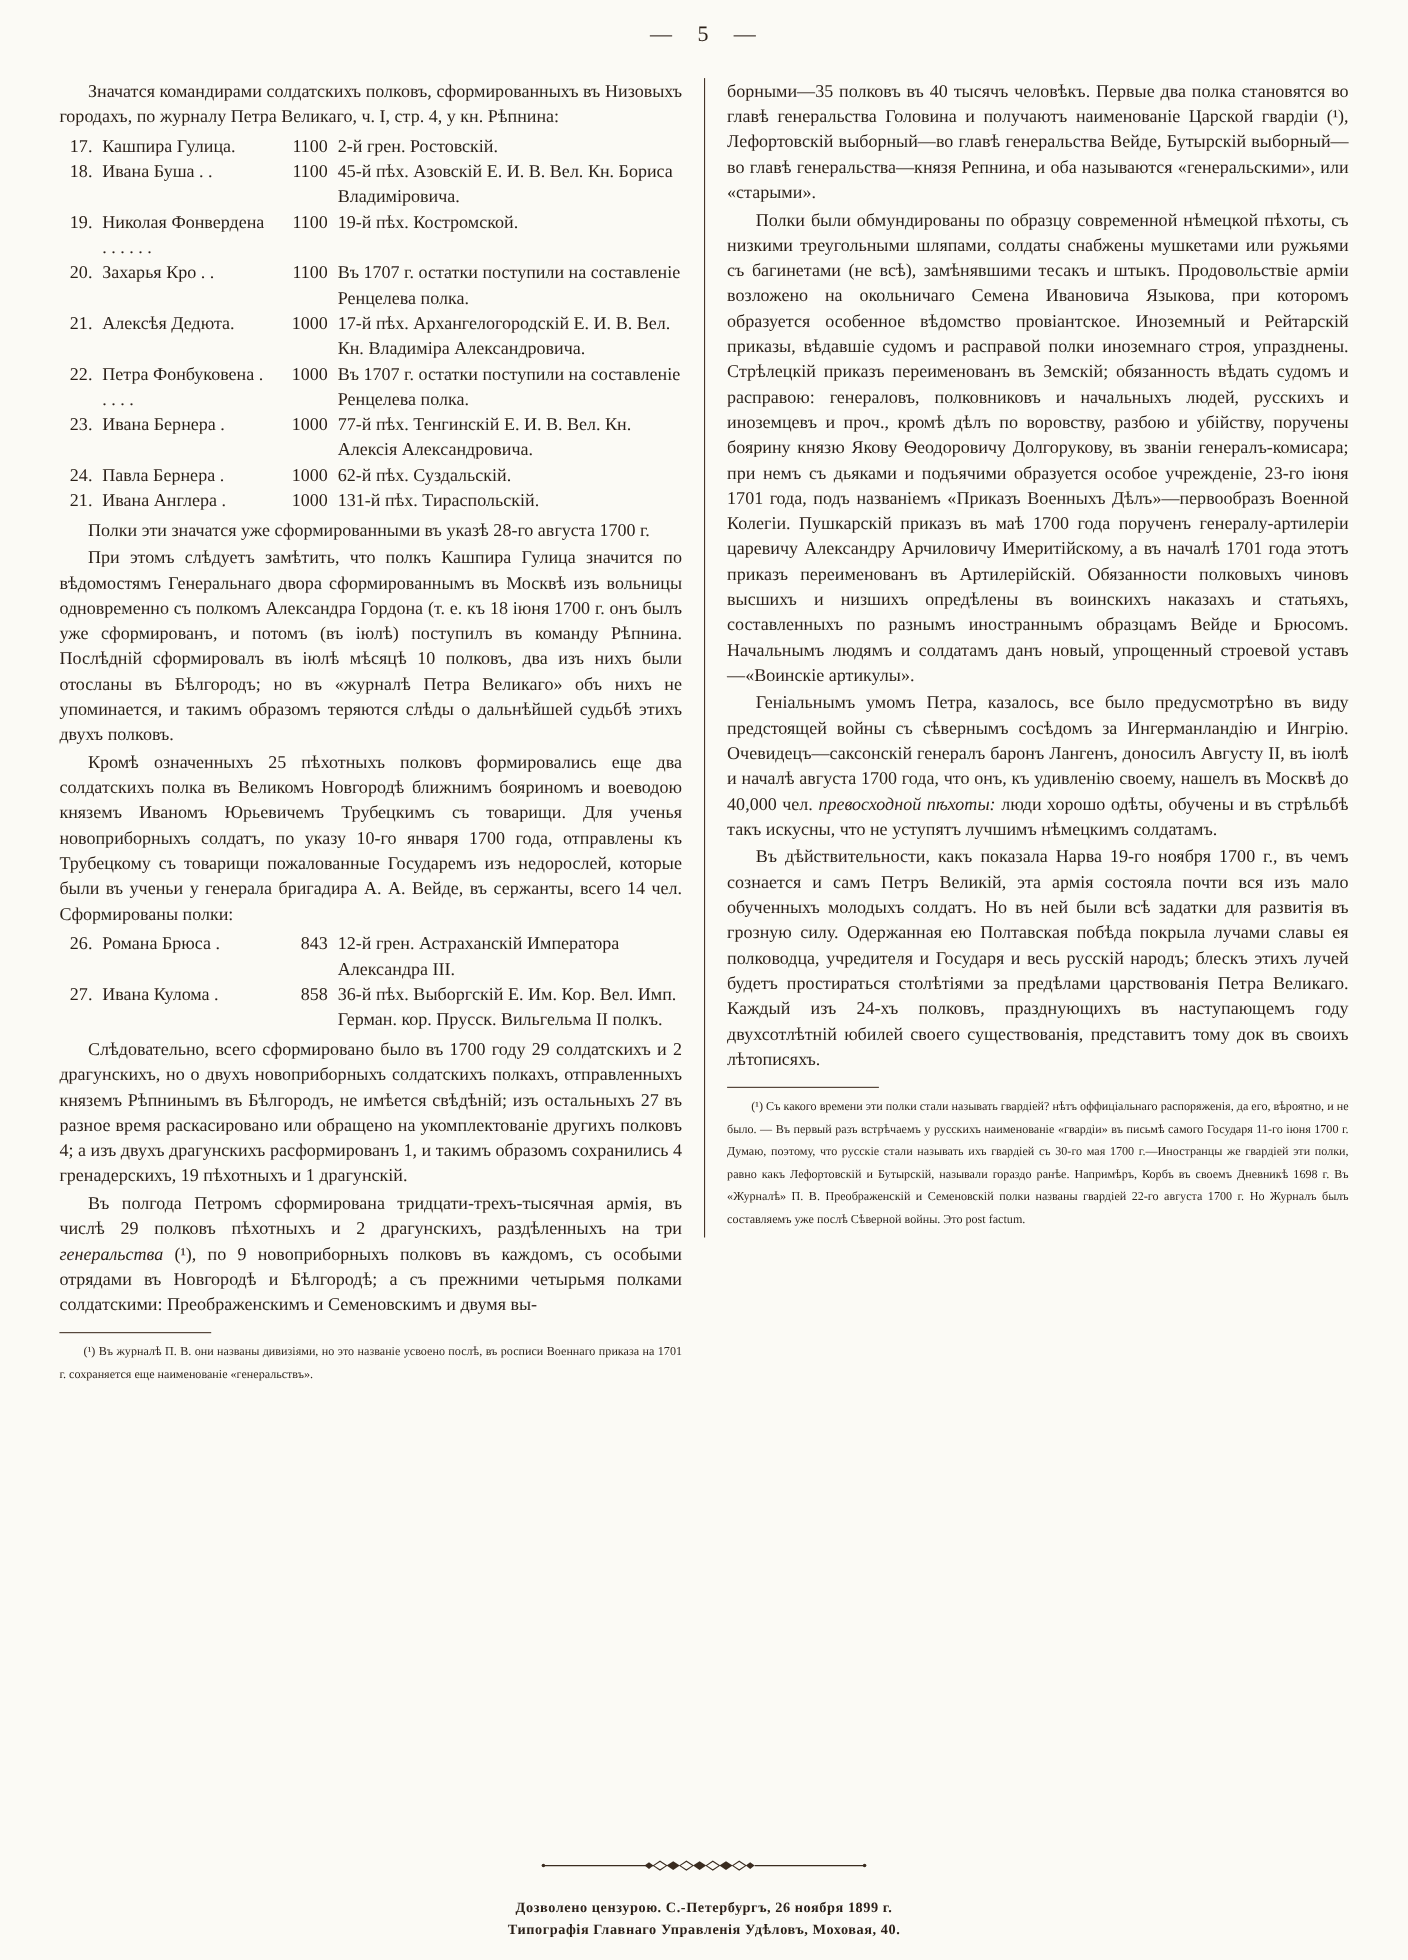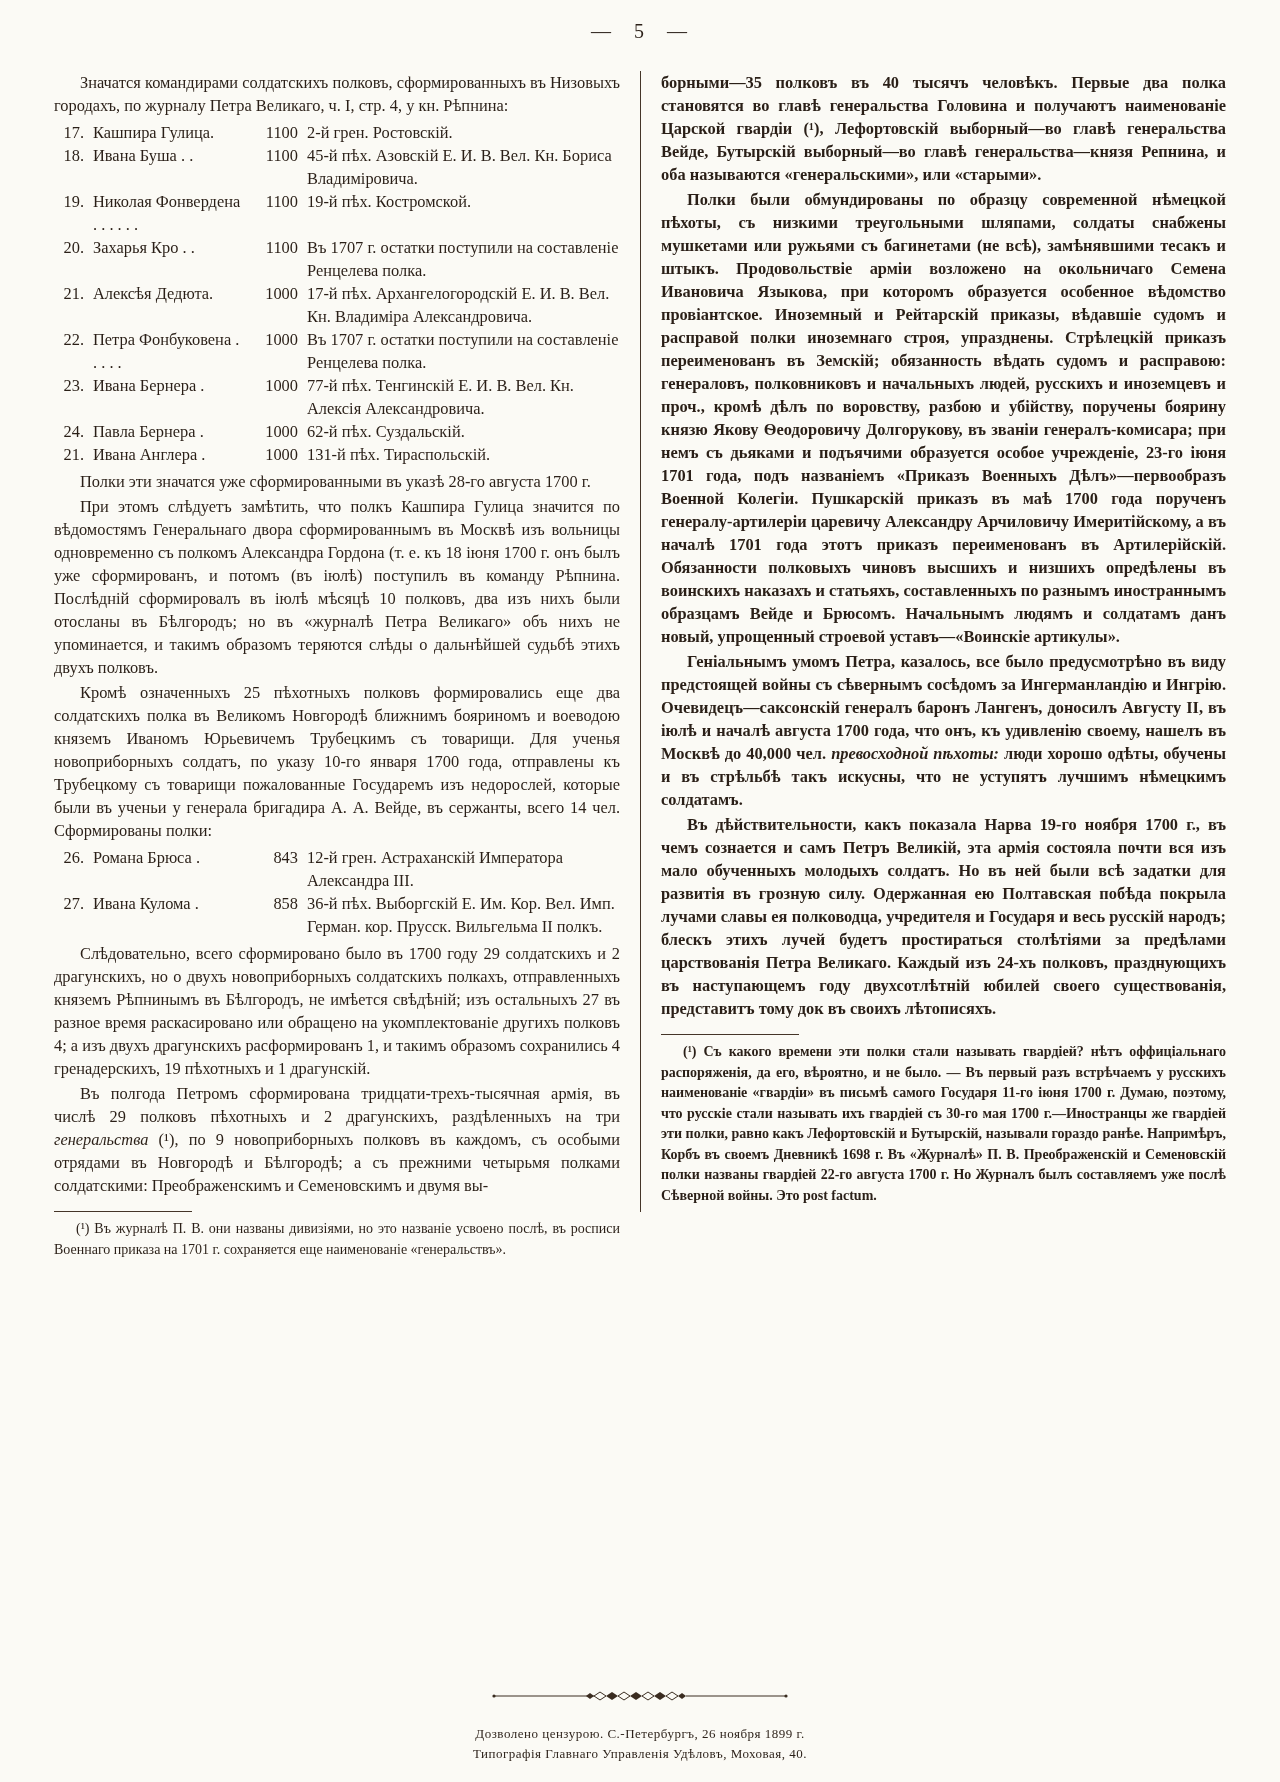--- a/index.html
+++ b/index.html
@@ -29,50 +29,51 @@
     min-height: 0;
   }
   .col {
     width: 50%;
     display: flex; flex-direction: column;
     font-size: 16.4px;
     line-height: 23px;
     text-align: justify;
   }
   .col-left { padding-right: 20px; }
-  .col-right { padding-left: 20px; border-left: 1px solid #453528; font-weight: bold; }
+  .col-right { padding-left: 20px; border-left: 1px solid #453528; }
   .para { margin: 0 0 2px 0; text-indent: 26px; }
   .no-indent { text-indent: 0; }
   .it { font-style: italic; }
   .reg-list { margin: 2px 0 4px 0; }
   .reg-row {
     display: grid;
     grid-template-columns: 30px 150px 46px 1fr;
     column-gap: 9px;
     text-align: left;
   }
   .reg-num { text-align: right; }
   .reg-count { text-align: right; }
   .reg-desc { text-align: left; }
   .footnote {
     margin-top: auto;
-    font-size: 14px;
+    font-size: 11px;
     line-height: 20.5px;
     padding-bottom: 6px;
   }
   .fn-rule {
     width: 138px;
     border-top: 1px solid #453528;
     margin: 12px 0 7px 0;
   }
   .fn-text { margin: 0; text-indent: 22px; }
   .bottom {
     flex: 0 0 auto;
     text-align: center;
     padding: 24px 0 16px 0;
+    font-weight: bold;
   }
   .ornament { display: block; margin: 0 auto 22px auto; color: #3a2c20; }
   .imprint { margin: 4px 0; font-size: 13px; letter-spacing: 0.5px; }
 </style>
 </head>
 <body>
 
 <div class="page">
 
   <div class="page-num">— 5 —</div>

